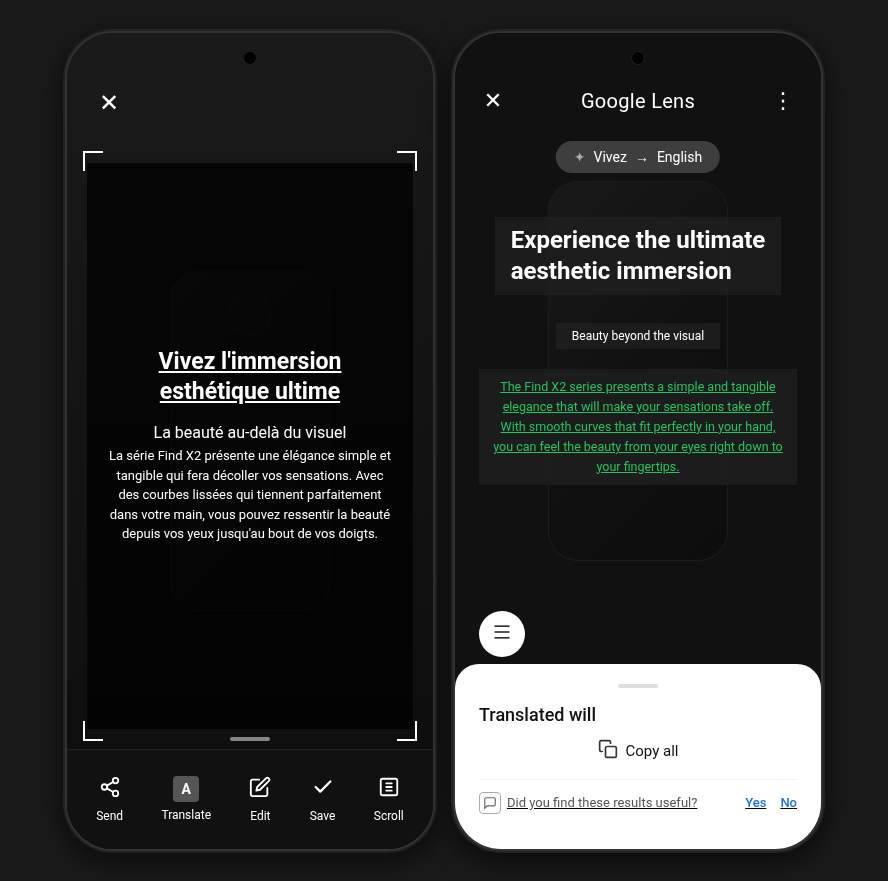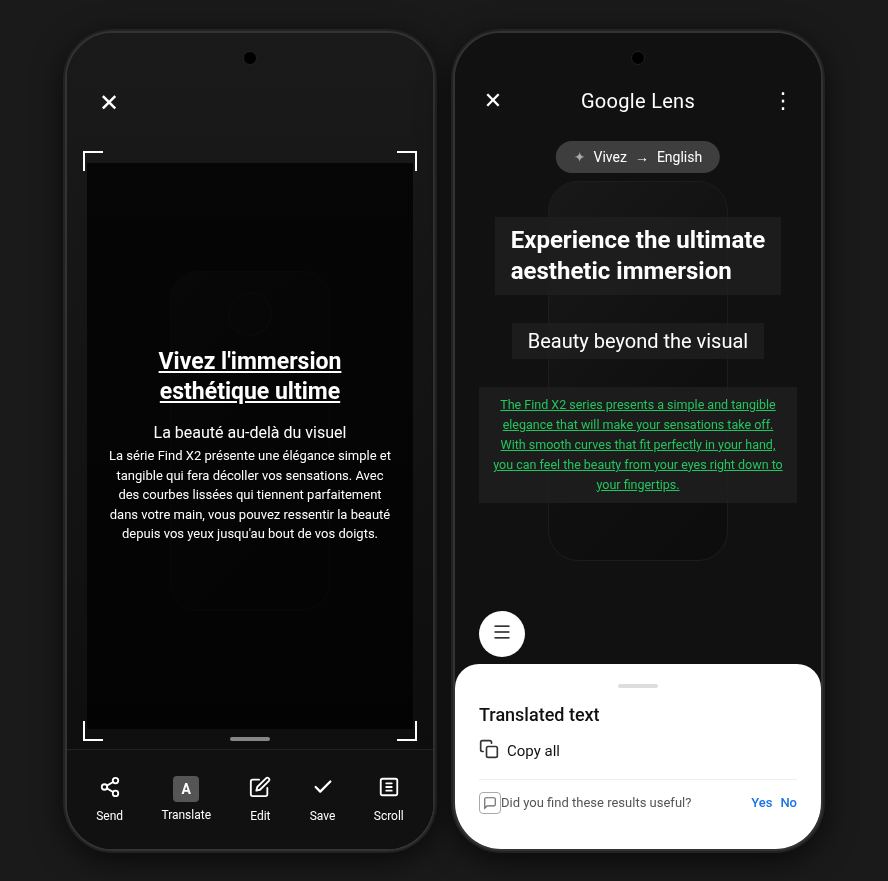--- a/index.html
+++ b/index.html
@@ -338,23 +338,22 @@
       font-size: 24px;
       font-weight: 700;
       padding: 8px 16px;
       margin-bottom: 8px;
       line-height: 1.3;
     }
 
     .trans-subtitle {
       background: rgba(30,30,30,0.85);
       color: white;
-      font-size: 20px;
+      font-size: 12px;
       padding: 6px 16px;
-      margin-bottom: 8px;
     }
 
     .trans-body {
       background: rgba(30,30,30,0.85);
       color: #22c55e;
       font-size: 12.5px;
       padding: 8px 14px;
       line-height: 1.6;
       text-align: center;
       text-decoration: underline;
@@ -406,41 +405,43 @@
       font-weight: 500;
       color: #111;
       margin-bottom: 14px;
     }
 
     .bottom-sheet-actions {
       display: flex;
       align-items: center;
       gap: 24px;
       margin-bottom: 16px;
+      flex-direction: column;
     }
 
     .action-btn {
       display: flex;
       align-items: center;
       gap: 8px;
       cursor: pointer;
       color: #111;
       font-size: 15px;
     }
 
     .divider {
       height: 1px;
       background: #eee;
       margin: 0 0 12px;
     }
 
     .feedback-row {
       display: flex;
       align-items: center;
-      gap: 0;
+      gap: 6px;
+      text-decoration: underline;
     }
 
     .feedback-icon {
       width: 22px;
       height: 22px;
       border: 1.5px solid #aaa;
       border-radius: 4px;
       display: flex;
       align-items: center;
       justify-content: center;
@@ -611,21 +612,21 @@
             <path d="M3 5h2M3 12h2M3 19h2M7 5h14M7 12h14M7 19h14"></path>
             <line x1="3" y1="5" x2="21" y2="5" stroke="#333" stroke-width="2"></line>
             <line x1="3" y1="12" x2="21" y2="12" stroke="#333" stroke-width="2"></line>
             <line x1="3" y1="19" x2="21" y2="19" stroke="#333" stroke-width="2"></line>
           </svg>
         </span>
       </div>
 
       <div class="bottom-sheet">
         <div class="bottom-sheet-handle"></div>
-        <div class="bottom-sheet-title">Translated text</div>
+        <div class="bottom-sheet-title">Translated will</div>
         <div class="bottom-sheet-actions">
           <div class="action-btn">
             <span>
               <svg width="20" height="20" viewBox="0 0 24 24" fill="none" stroke="#333" stroke-width="2" stroke-linecap="round" stroke-linejoin="round">
                 <rect x="9" y="9" width="13" height="13" rx="2"></rect>
                   <path d="M5 15H4a2 2 0 0 1-2-2V4a2 2 0 0 1 2-2h9a2 2 0 0 1 2 2v1"></path>
               </svg>
             </span>
             <span>Copy all</span>
           </div>

